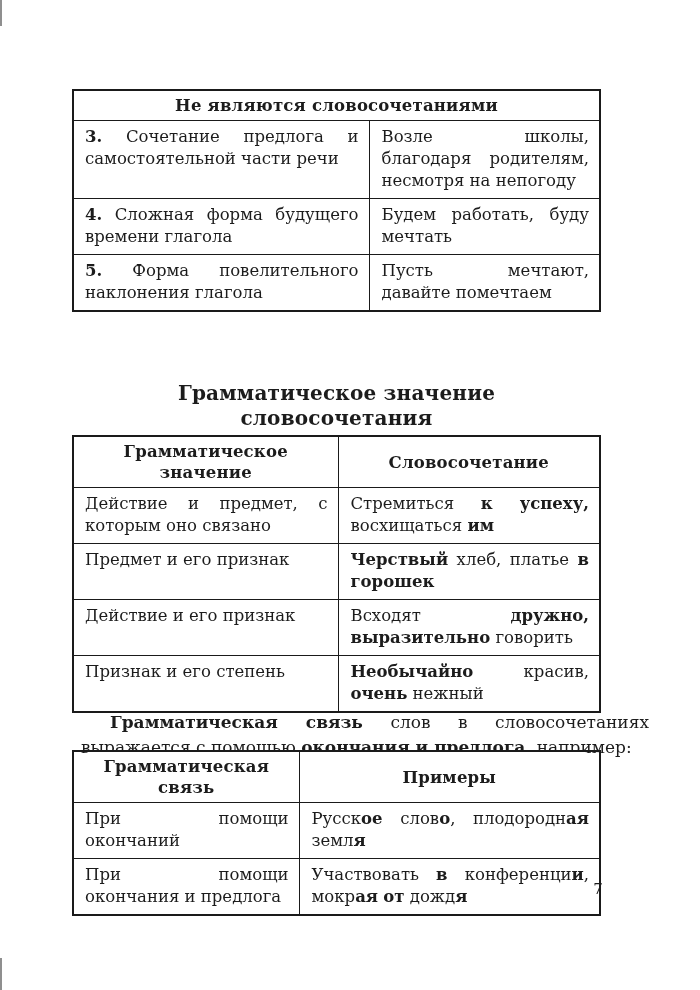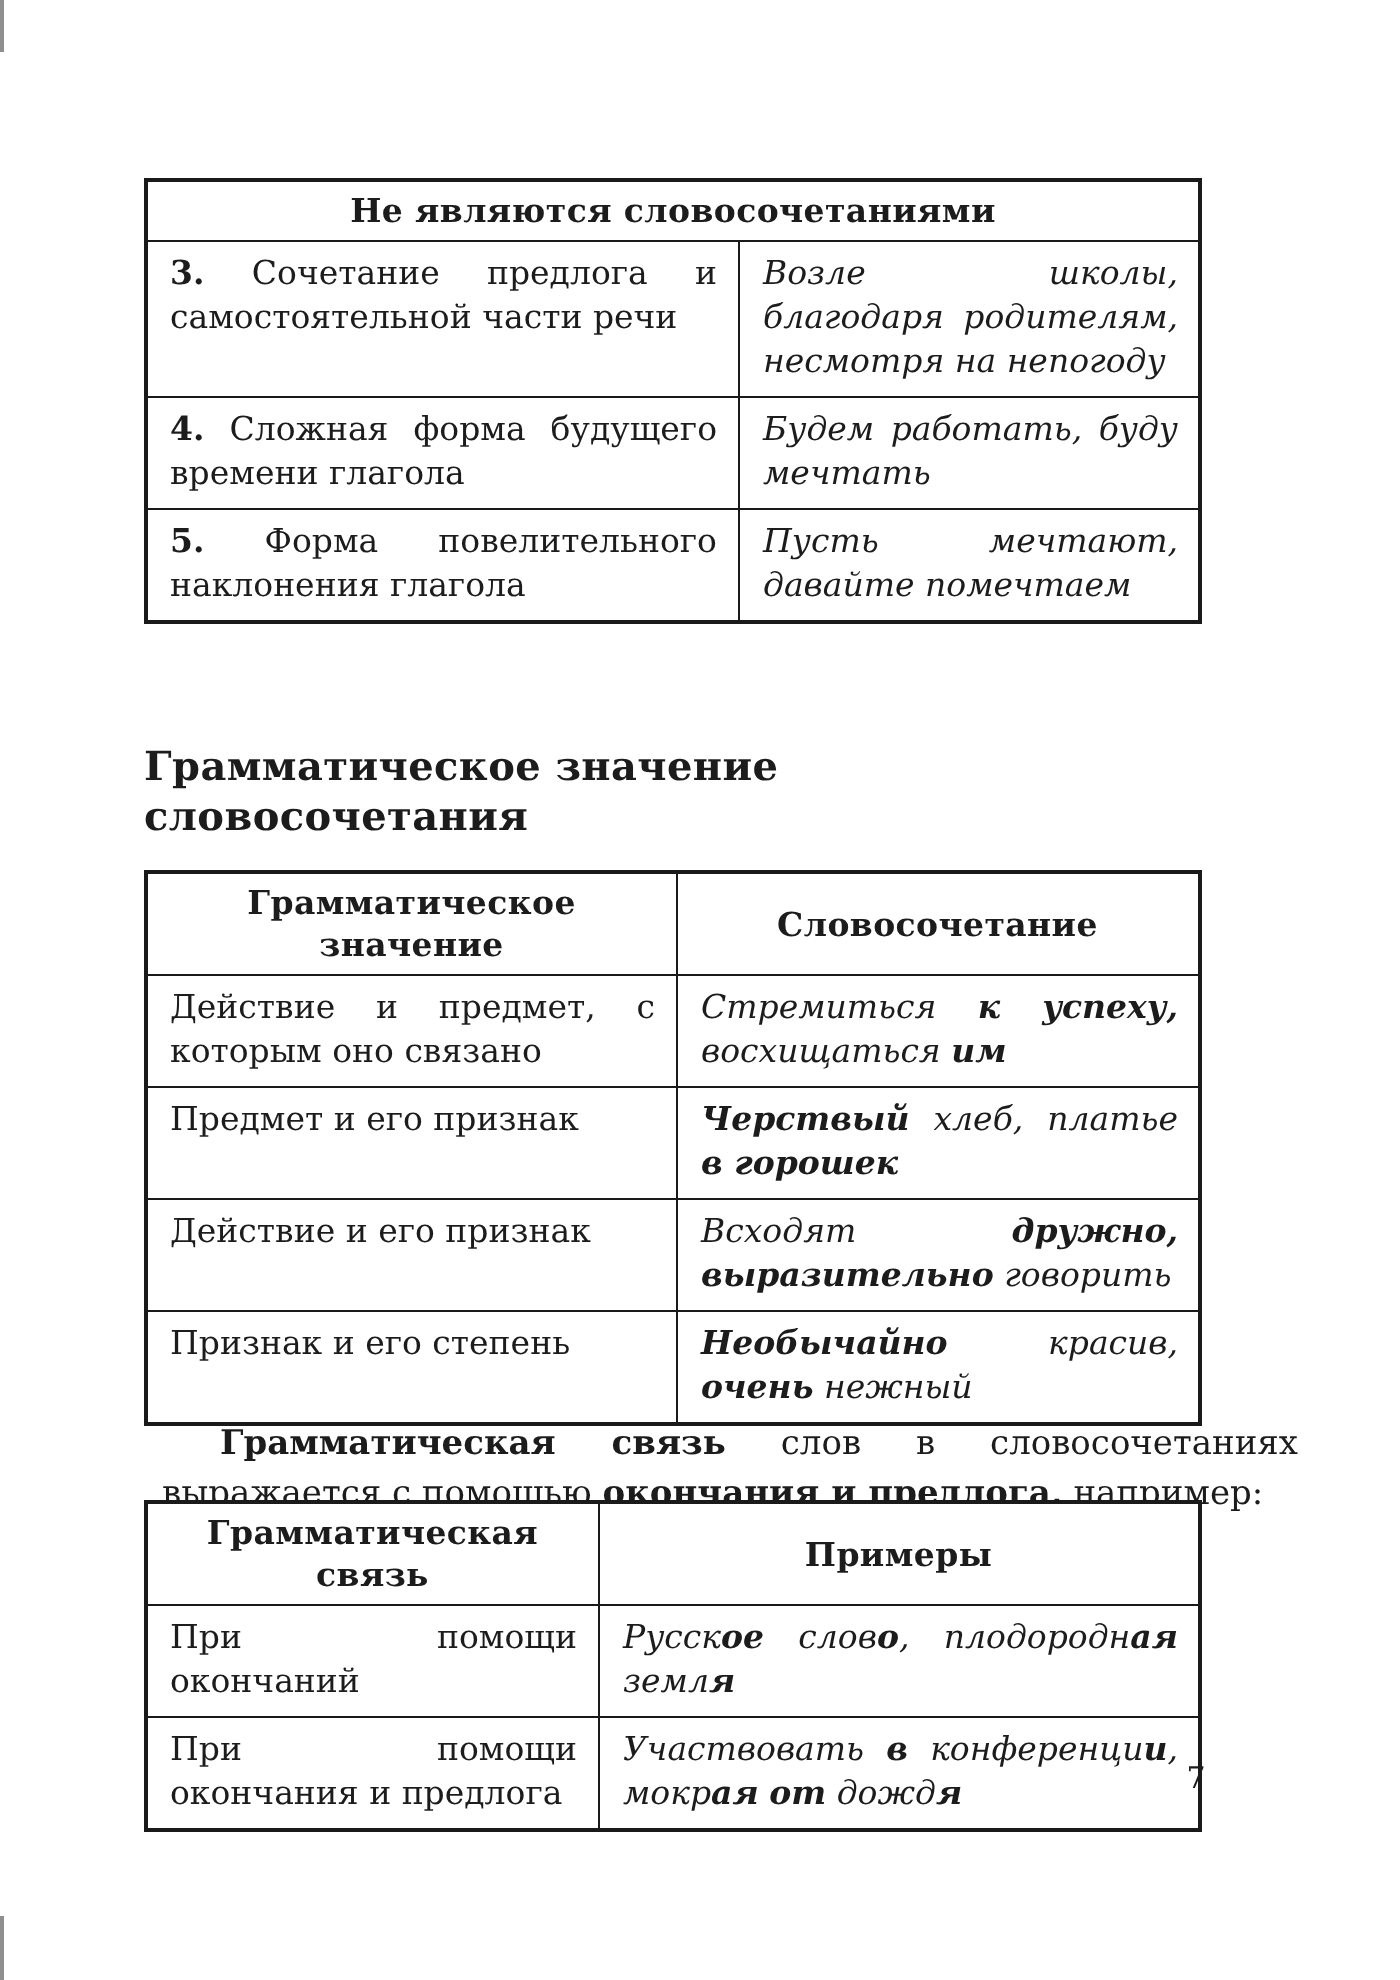--- a/index.html
+++ b/index.html
@@ -16,33 +16,33 @@
   table, th, td{border:1px solid #1a1a1a;}
   table{border-width:2px;}
   th{
     font-weight:bold;text-align:center;vertical-align:middle;
     font-size:16.5px;line-height:21px;padding:4px 6px;letter-spacing:0.2px;
   }
   td{
     font-size:16.5px;line-height:22px;padding:5px 10px 6px 11px;
     vertical-align:top;text-align:justify;
   }
-  td.ex{font-style:italic;padding-left:12px;}
+  td.ex{padding-left:12px;}
   td b{font-weight:bold;}
 
   #table-not-phrases{top:89px;}
   #table-not-phrases col.c1{width:296px;}
   #table-meaning{top:435px;}
   #table-meaning col.c1{width:265px;}
   #table-connection{top:750px;}
   #table-connection col.c1{width:226px;}
 
   .section-heading{
-    position:absolute;left:72px;top:371px;width:529px;
-    text-align:left;font-weight:bold;font-size:20px;line-height:25px;
+    position:absolute;left:72px;top:381px;width:529px;
+    text-align:center;font-weight:bold;font-size:20px;line-height:25px;
     letter-spacing:0.2px;
   }
   .body-paragraph{
     position:absolute;left:62px;top:693px;width:568px;
     font-size:17px;line-height:25px;text-align:justify;text-indent:29px;margin-left:19px;
   }
   .page-number{
     position:absolute;left:588px;top:880px;width:20px;
     font-size:15px;text-align:center;
   }

